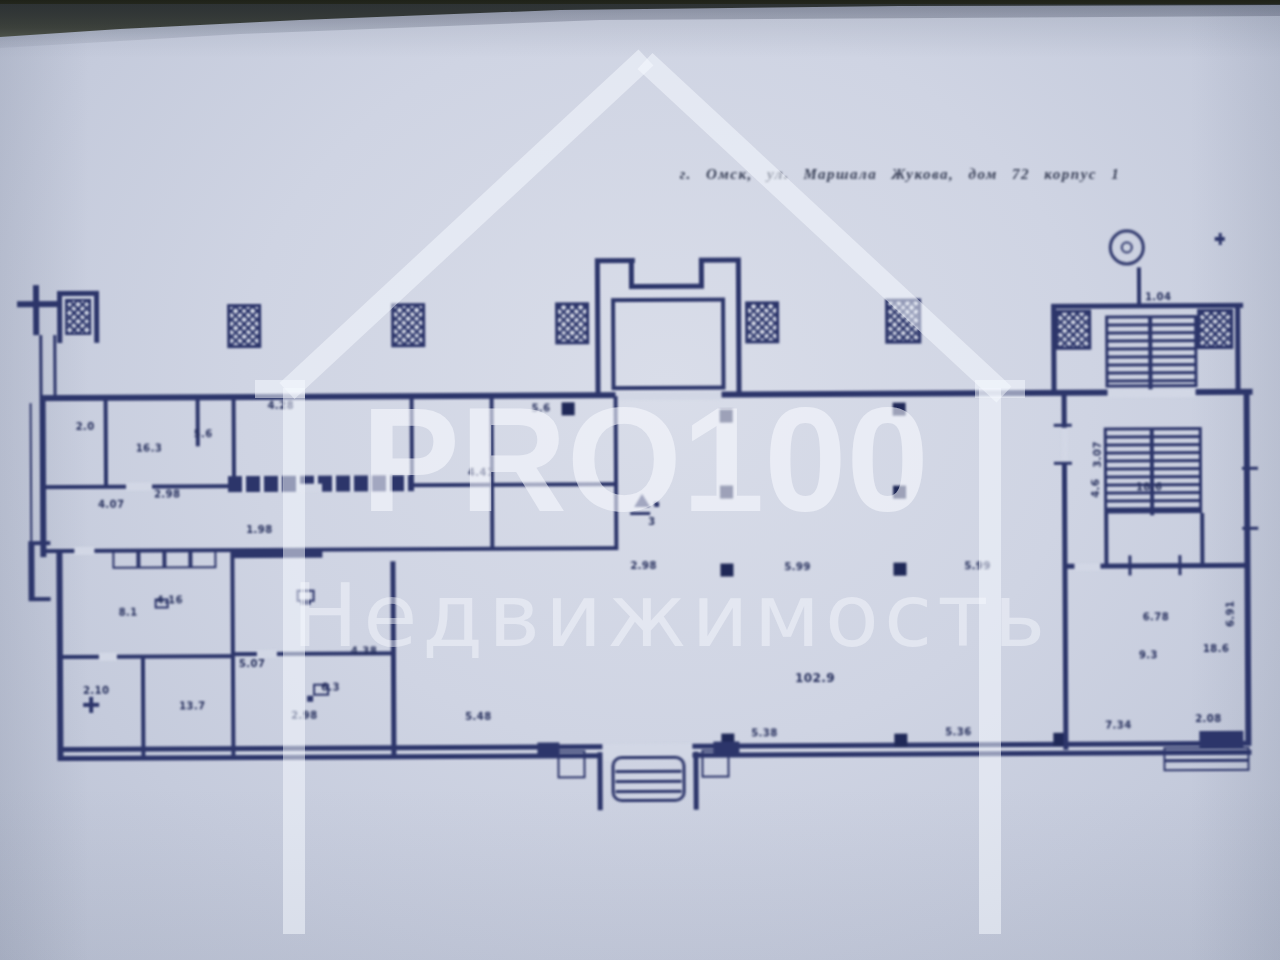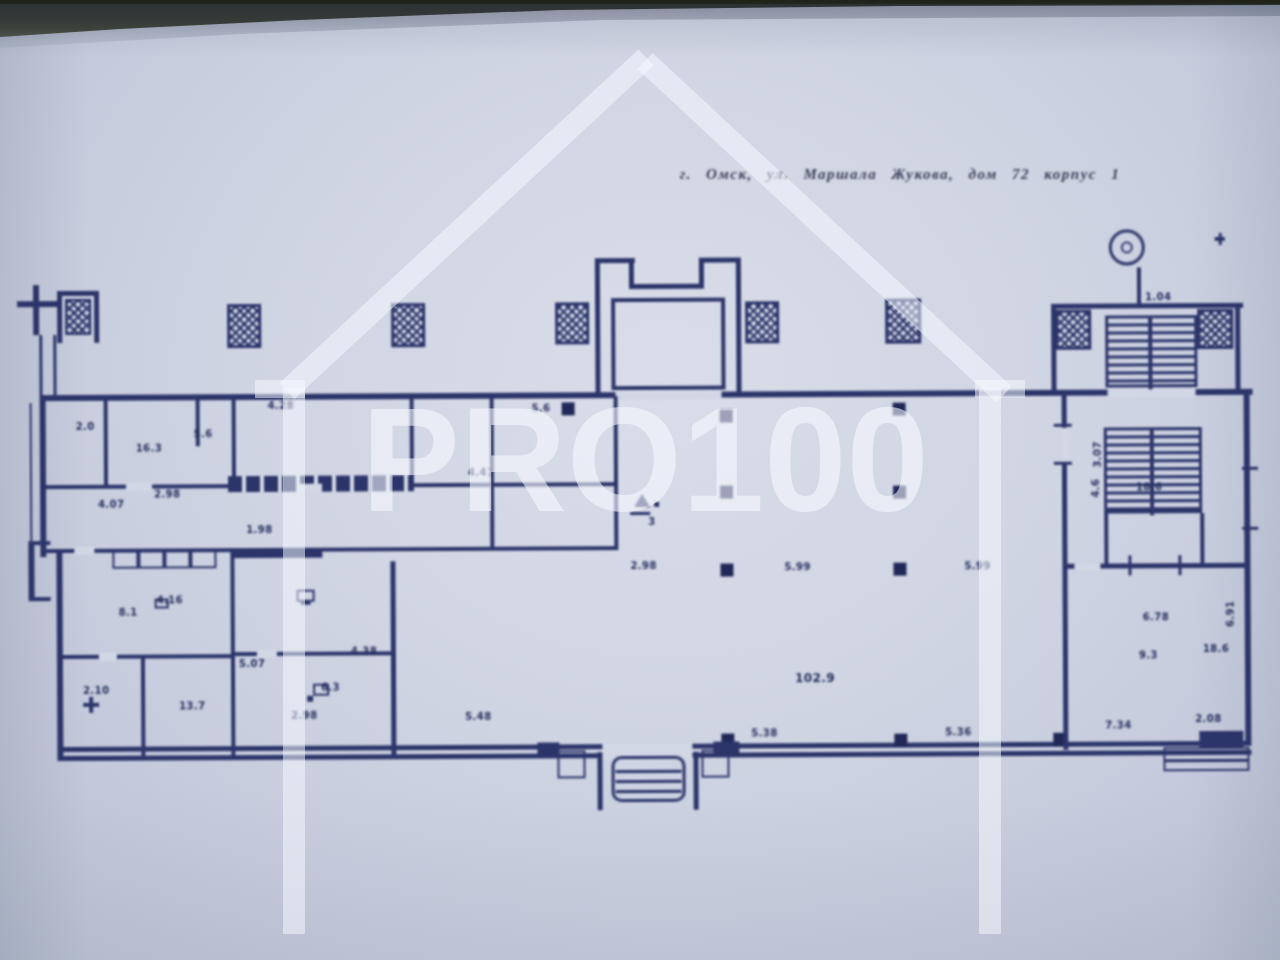--- a/index.html
+++ b/index.html
@@ -249,17 +249,18 @@
   <div class="wm">
 
     <div class="wmbar" style="left:287px;top:380px;width:490px;height:22px;transform:rotate(-42.9deg);transform-origin:0 50%;"></div>
     <div class="wmbar" style="left:645px;top:50px;width:490px;height:22px;transform:rotate(42.9deg);transform-origin:0 50%;"></div>
     <div class="wmbar" style="left:283px;top:388px;width:22px;height:546px;"></div>
     <div class="wmbar" style="left:979px;top:388px;width:22px;height:546px;"></div>
     <div class="wmbar" style="left:255px;top:380px;width:50px;height:18px;"></div>
     <div class="wmbar" style="left:975px;top:380px;width:50px;height:18px;"></div>
 
     <div class="wm-pro">PRO100</div>
+    <div class="wm-ned">Недвижимость</div>
 
   </div>
 
  </div>
 </div>
 
 </body></html>

